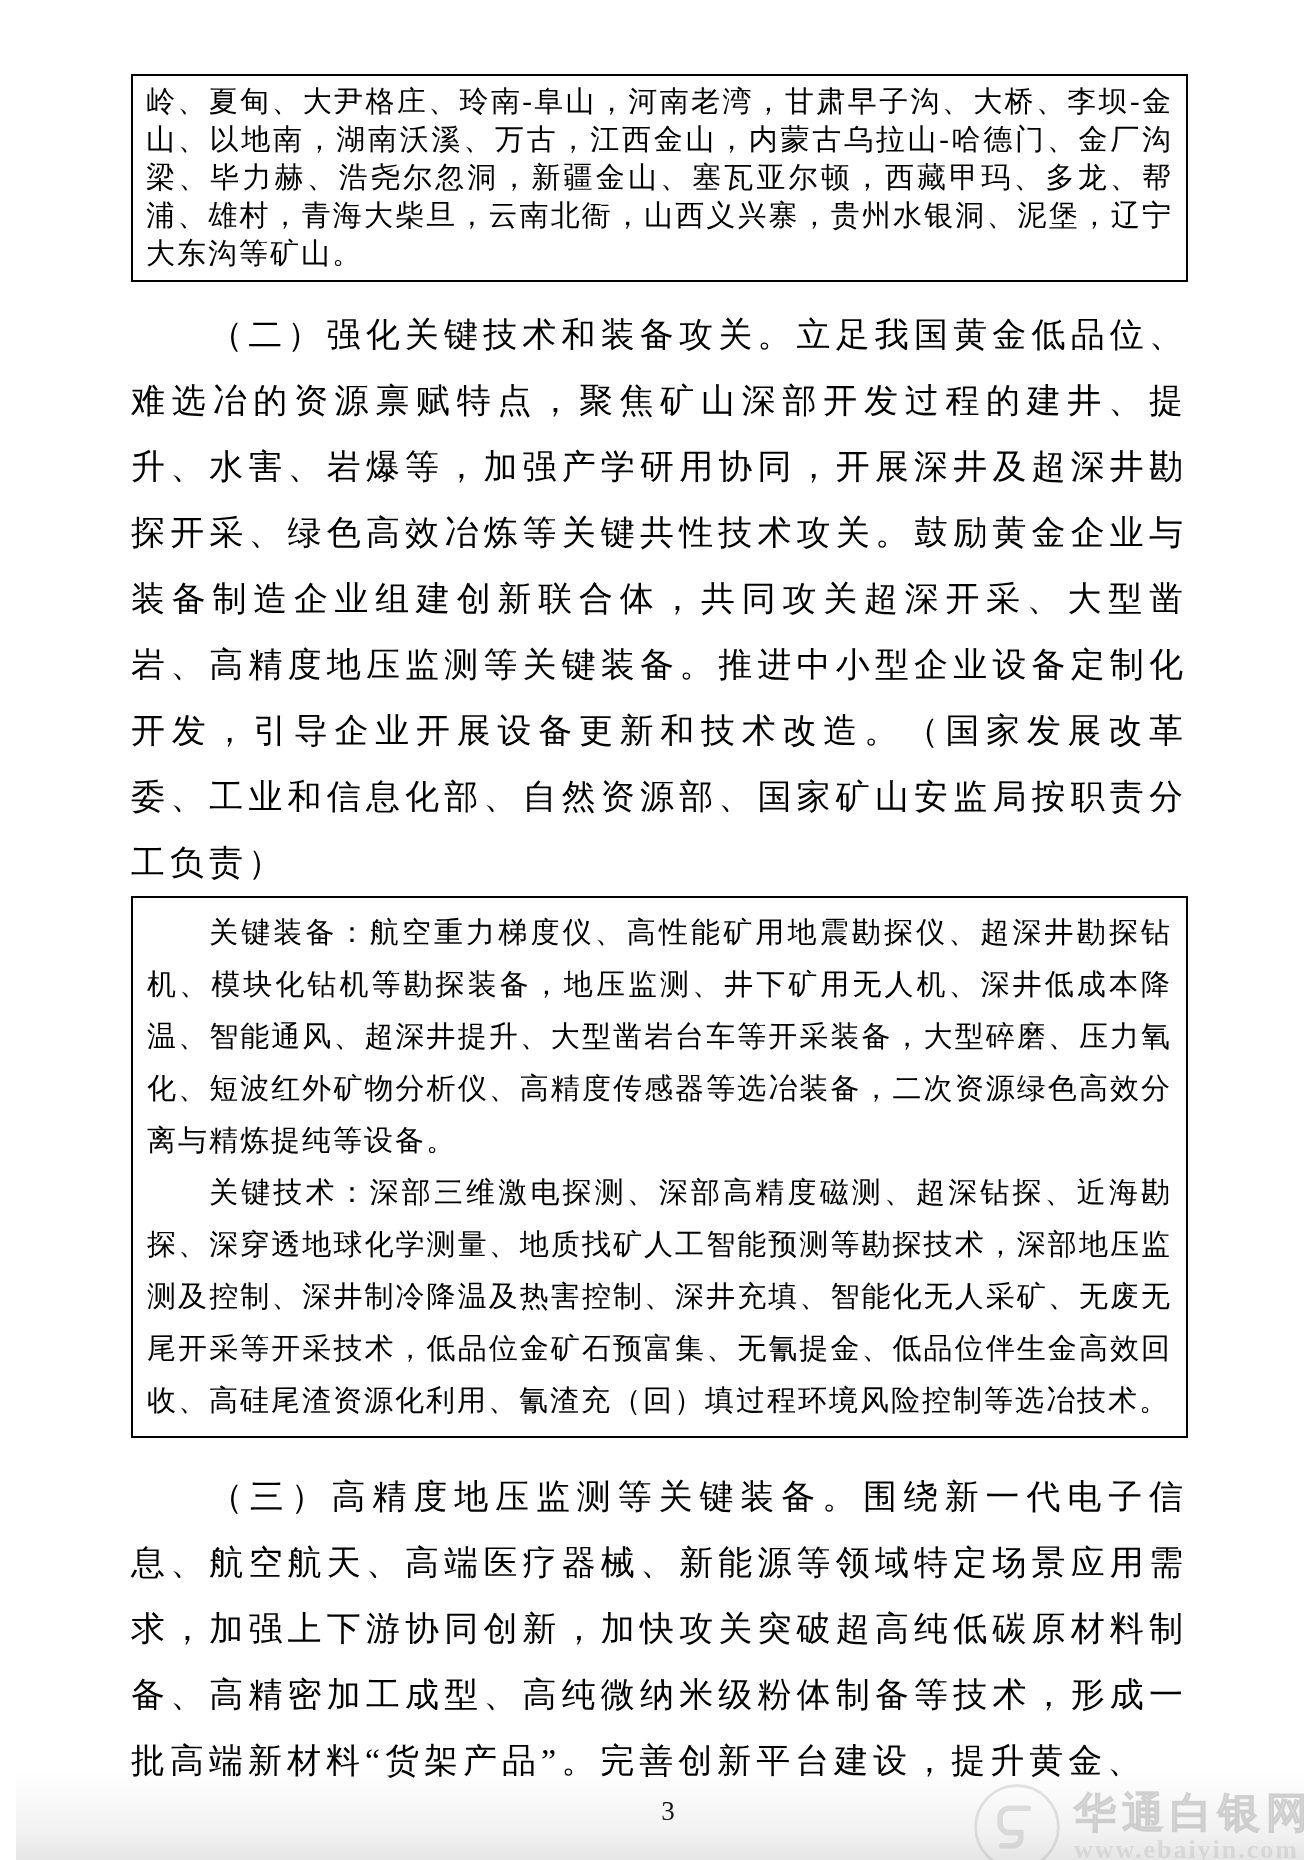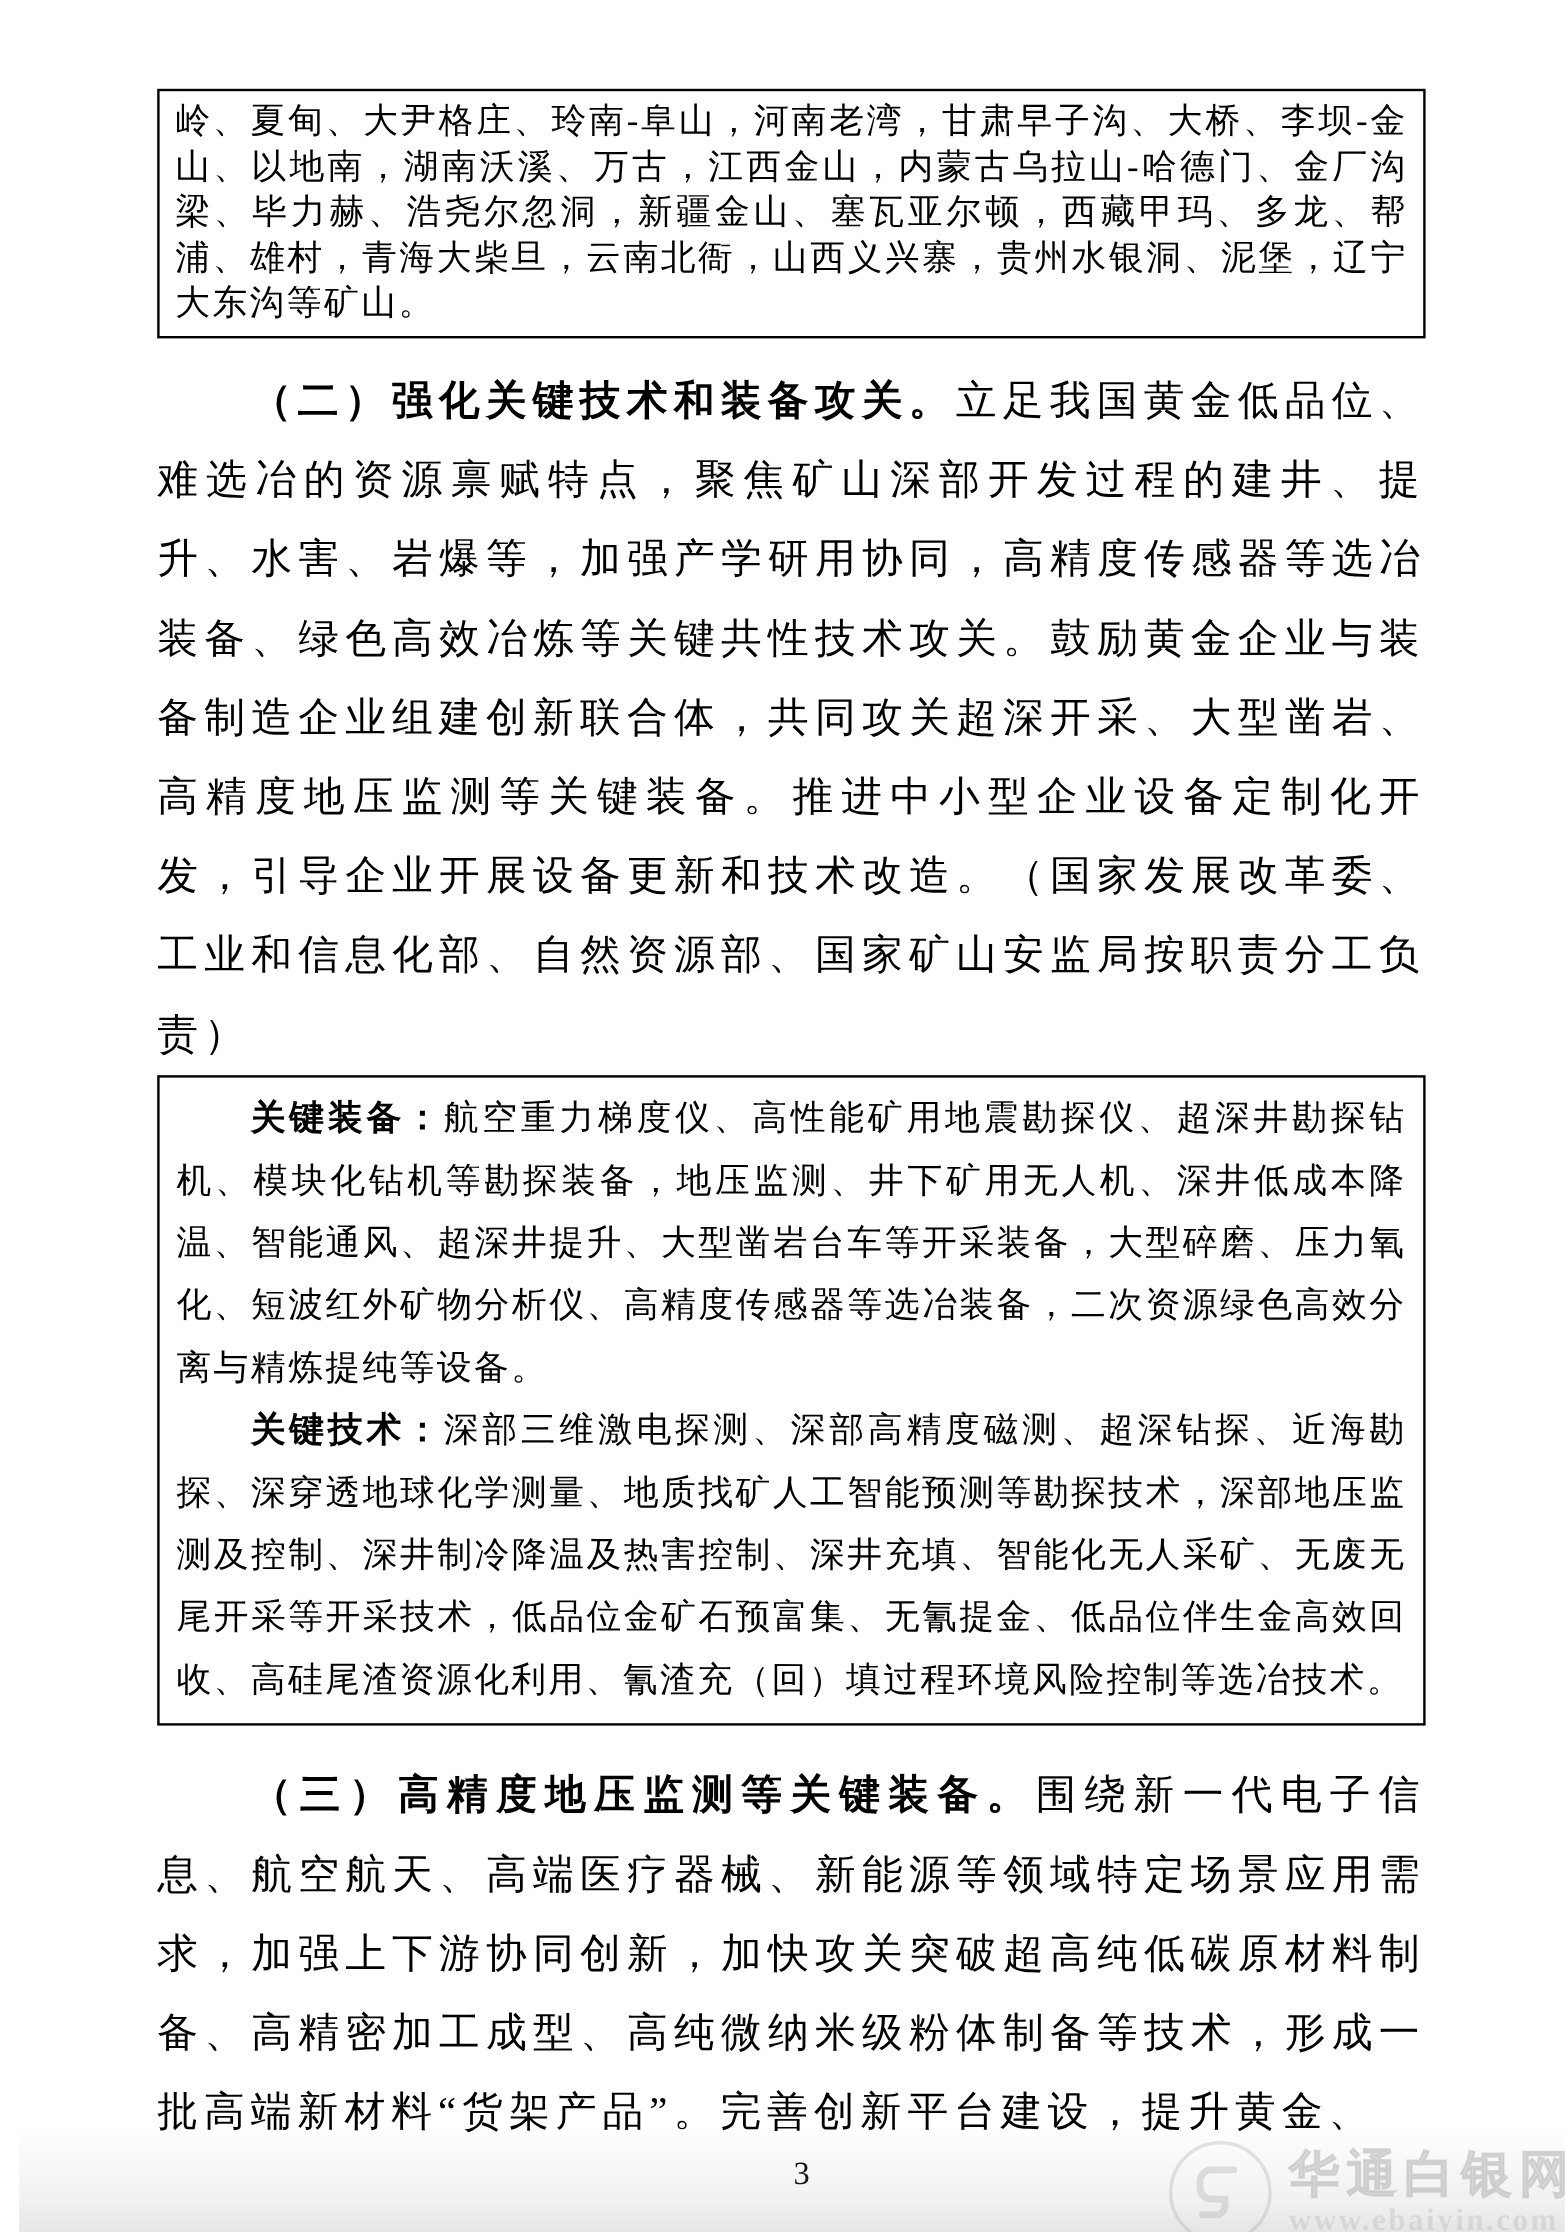--- a/index.html
+++ b/index.html
@@ -43,21 +43,21 @@
     margin: 0;
     font-size: 34px;
     line-height: 66px;
     letter-spacing: 5px;
     text-align: justify;
     text-indent: 78px;
   }
   .para-2 { margin-top: 20px; }
   .para-3 { margin-top: 26px; }
   .bold-lead {
-    font-weight: bold;
+    font-weight: normal;
   }
   
   .column-heading {
     margin: 6px 0 4px 0;
     text-align: center;
     font-size: 31px;
     font-weight: bold;
     letter-spacing: 2px;
   }
   
@@ -130,21 +130,21 @@
 
 <div class="page">
 
   <div class="content">
 
     <div class="mine-box">
       <span>岭、夏甸、大尹格庄、玲南-阜山，河南老湾，甘肃早子沟、大桥、李坝-金山、以地南，湖南沃溪、万古，江西金山，内蒙古乌拉山-哈德门、金厂沟梁、毕力赫、浩尧尔忽洞，新疆金山、塞瓦亚尔顿，西藏甲玛、多龙、帮浦、雄村，青海大柴旦，云南北衙，山西义兴寨，贵州水银洞、泥堡，辽宁大东沟等矿山。</span>
     </div>
 
     <p class="body-para para-2">
-      <span class="bold-lead">（二）强化关键技术和装备攻关。</span><span>立足我国黄金低品位、难选冶的资源禀赋特点，聚焦矿山深部开发过程的建井、提升、水害、岩爆等，加强产学研用协同，高精度传感器等选冶装备、绿色高效冶炼等关键共性技术攻关。鼓励黄金企业与装备制造企业组建创新联合体，共同攻关超深开采、大型凿岩、高精度地压监测等关键装备。推进中小型企业设备定制化开发，引导企业开展设备更新和技术改造。（国家发展改革委、工业和信息化部、自然资源部、国家矿山安监局按职责分工负责）</span>
+      <span class="bold-lead">（二）强化关键技术和装备攻关。</span><span>立足我国黄金低品位、难选冶的资源禀赋特点，聚焦矿山深部开发过程的建井、提升、水害、岩爆等，加强产学研用协同，开展深井及超深井勘探开采、绿色高效冶炼等关键共性技术攻关。鼓励黄金企业与装备制造企业组建创新联合体，共同攻关超深开采、大型凿岩、高精度地压监测等关键装备。推进中小型企业设备定制化开发，引导企业开展设备更新和技术改造。（国家发展改革委、工业和信息化部、自然资源部、国家矿山安监局按职责分工负责）</span>
     </p>
 
 
     <div class="column-box">
       <p>
         <span class="bold-lead">关键装备：</span><span>航空重力梯度仪、高性能矿用地震勘探仪、超深井勘探钻机、模块化钻机等勘探装备，地压监测、井下矿用无人机、深井低成本降温、智能通风、超深井提升、大型凿岩台车等开采装备，大型碎磨、压力氧化、短波红外矿物分析仪、高精度传感器等选冶装备，二次资源绿色高效分离与精炼提纯等设备。</span>
       </p>
       <p>
         <span class="bold-lead">关键技术：</span><span>深部三维激电探测、深部高精度磁测、超深钻探、近海勘探、深穿透地球化学测量、地质找矿人工智能预测等勘探技术，深部地压监测及控制、深井制冷降温及热害控制、深井充填、智能化无人采矿、无废无尾开采等开采技术，低品位金矿石预富集、无氰提金、低品位伴生金高效回收、高硅尾渣资源化利用、氰渣充（回）填过程环境风险控制等选冶技术。</span>
       </p>

